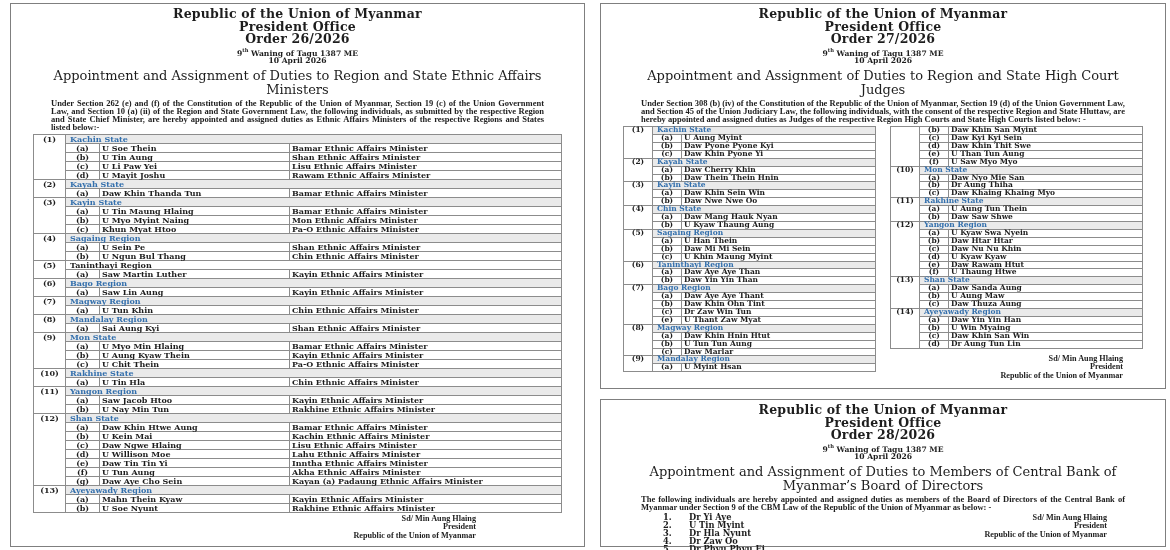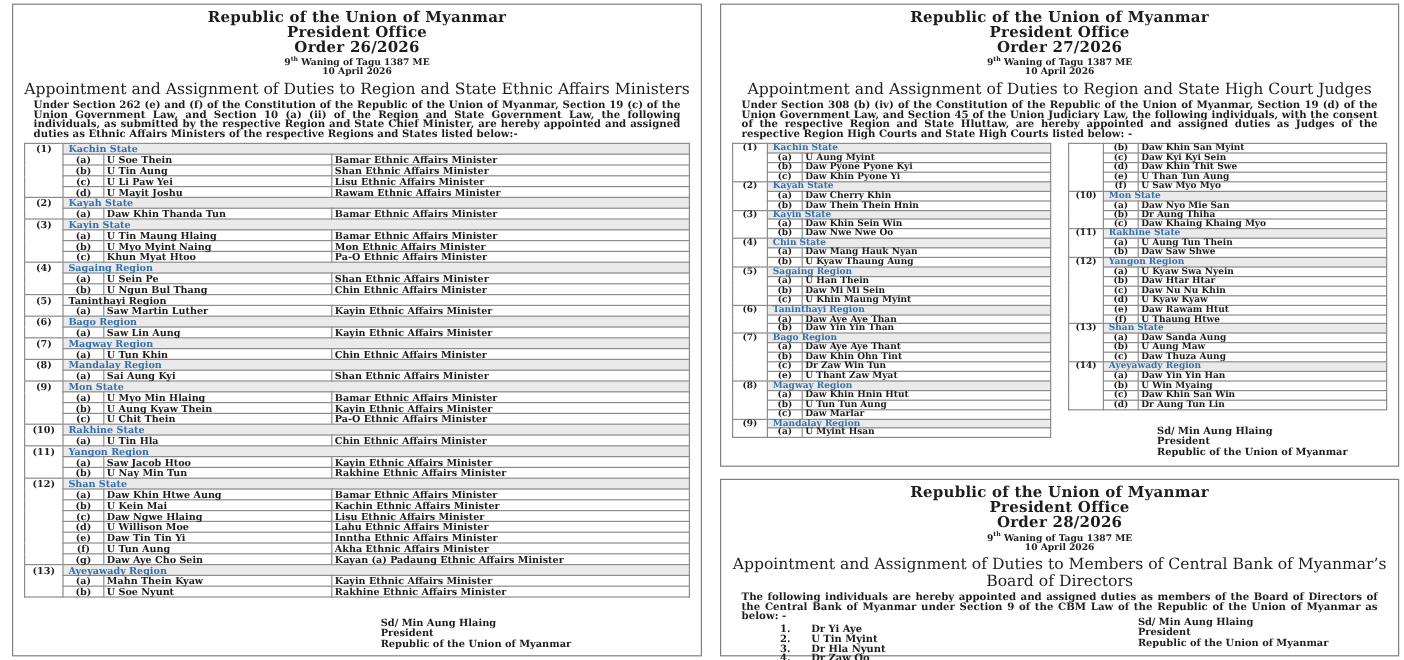--- a/index.html
+++ b/index.html
@@ -3,45 +3,45 @@
 <meta charset="utf-8">
 <style>
   html,body{margin:0;padding:0;}
   body{
     width:1170px;height:550px;position:relative;background:#ffffff;
     font-family:"DejaVu Serif", serif;font-weight:bold;color:#1d1d1d;
     overflow:hidden;
   }
   .panel{
     position:absolute;background:#fff;border:1px solid #7f7f7f;
-    padding:4px 9px;box-sizing:border-box;
+    padding:4px 22px;box-sizing:border-box;
   }
   #p1{left:10px;top:3px;width:575px;height:544px;}
   #p2{left:600px;top:3px;width:566px;height:386px;}
   #p3{left:600px;top:399px;width:566px;height:148px;}
 
   .t-main{text-align:center;font-size:12.5px;line-height:12.5px;letter-spacing:.2px;}
   .t-date{text-align:center;font-size:7.6px;line-height:8.4px;}
   .t-date sup{font-size:5.2px;}
   h2.t-heading{text-align:center;font-size:13px;line-height:14px;margin:3px 0 2px;font-weight:normal;}
-  .t-intro{font-size:8.5px;line-height:8.1px;text-align:justify;margin:0 8px 3px;}
+  .t-intro{font-size:8.5px;line-height:8.1px;text-align:justify;margin:0 18px 3px;font-family:Liberation Serif, serif;}
 
   .tbl{border-collapse:collapse;table-layout:fixed;width:100%;}
   .tbl td{border:1px solid #8c8c8c;padding:0 2px;vertical-align:top;font-weight:bold;}
   #p1 .tbl td{font-size:8px;line-height:8px;height:8px;}
   #p2 .tbl td{font-size:7.5px;line-height:6.9px;height:6.9px;}
   td.num{text-align:center;}
   td.let{text-align:center;}
   td.ghead{color:var(--accent,#3470ad);background:var(--headbg,#eaeaea);padding-left:4px;}
   td.ghead.plain{color:#1d1d1d;background:#ffffff;}
 
   .tables{display:flex;gap:14px;align-items:flex-start;margin-top:2px;}
   .tables>div{flex:1;}
 
-  .sig{position:absolute;text-align:left;font-size:8.2px;line-height:8.8px;}
+  .sig{position:absolute;text-align:right;font-size:8.2px;line-height:8.8px;font-family:Liberation Serif, serif;}
   #p1 .sig{right:108px;bottom:5px;}
   #p2 .sig{right:42px;bottom:7px;}
   #p3 .sig{right:58px;bottom:6px;}
 
   #p3-list{margin:1px 0 0 40px;}
   .mrow{display:flex;font-size:8.3px;line-height:7.9px;}
   .mnum{width:26px;}
 </style>
 </head>
 <body>

